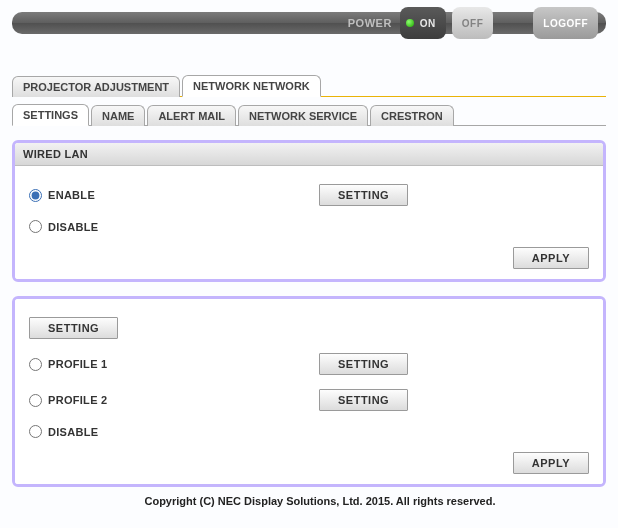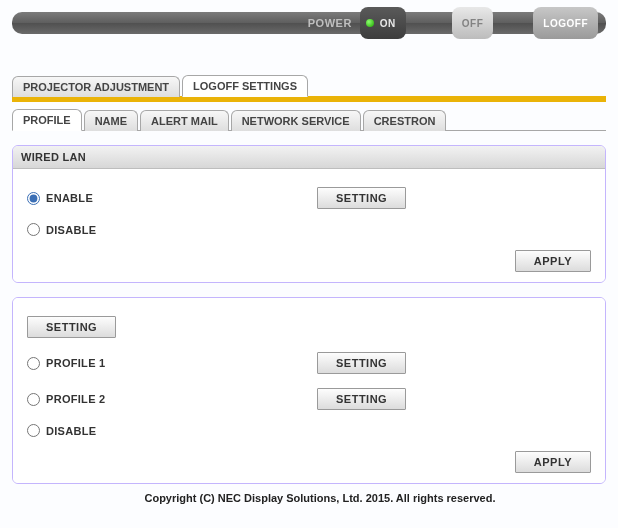--- a/index.html
+++ b/index.html
@@ -50,34 +50,33 @@
     position: absolute;
     left: 6px; top: 50%;
     transform: translateY(-50%);
     width: 8px; height: 8px;
     border-radius: 50%;
     background: radial-gradient(circle at 35% 35%, #8cff6e, #1ea400);
   }
   .pill-off {
     background: linear-gradient(to bottom, #e8e8e8, #bcbcbc);
     color: #828282;
-    margin-left: 40px;
   }
   .pill-logoff {
     background: linear-gradient(to bottom, #c7c7c7, #9a9a9a);
     color: #fff;
   }
   .spacer-top { height: 40px; }
 
   .tabs-row1, .tabs-row2 {
     display: flex;
     align-items: flex-end;
     position: relative;
   }
-  .tabs-row1 { border-bottom: 6px solid #eab308; padding-left: 0; }
+  .tabs-row1 { border-bottom: 1px solid #eab308; padding-left: 0; }
   .tabs-row2 { border-bottom: 1px solid #a7a7a7; margin-top: 6px; }
 
   .tab {
     border: 1px solid #a7a7a7;
     border-bottom: none;
     background: linear-gradient(to bottom, #f7f7f7, #dedede);
     border-radius: 6px 6px 0 0;
     padding: 4px 10px 4px 10px;
     font-size: 11px;
     font-weight: bold;
@@ -88,21 +87,21 @@
     cursor: pointer;
   }
   .tab.active {
     background: #fff;
     border-bottom: 1px solid #fff;
     z-index: 2;
   }
 
   .panel {
     margin-top: 14px;
-    border: 1px solid #c4b5fd;
+    border: 3px solid #c4b5fd;
     border-radius: 6px;
     overflow: hidden;
   }
   .panel-header {
     background: linear-gradient(to bottom, #f2f2f2, #d7d7d7);
     border-bottom: 1px solid #bdbdbd;
     padding: 5px 8px;
     font-size: 11px;
     font-weight: bold;
     color: #333;
@@ -172,25 +171,25 @@
   <span class="pill pill-on">ON</span>
   <span class="pill pill-off">OFF</span>
   <span style="width:28px"></span>
   <span class="pill pill-logoff">LOGOFF</span>
 </div>
 
 <div class="spacer-top"></div>
 
 <div class="tabs-row1">
   <div class="tab">PROJECTOR ADJUSTMENT</div>
-  <div class="tab active">LOGOFF SETTINGS</div>
+  <div class="tab active">NETWORK NETWORK</div>
 </div>
 
 <div class="tabs-row2">
-  <div class="tab active">PROFILE</div>
+  <div class="tab active">SETTINGS</div>
   <div class="tab">NAME</div>
   <div class="tab">ALERT MAIL</div>
   <div class="tab">NETWORK SERVICE</div>
   <div class="tab">CRESTRON</div>
 </div>
 
 <div class="panel">
   <div class="panel-header">WIRED LAN</div>
   <div class="panel-body">
     <div class="opt-row">

